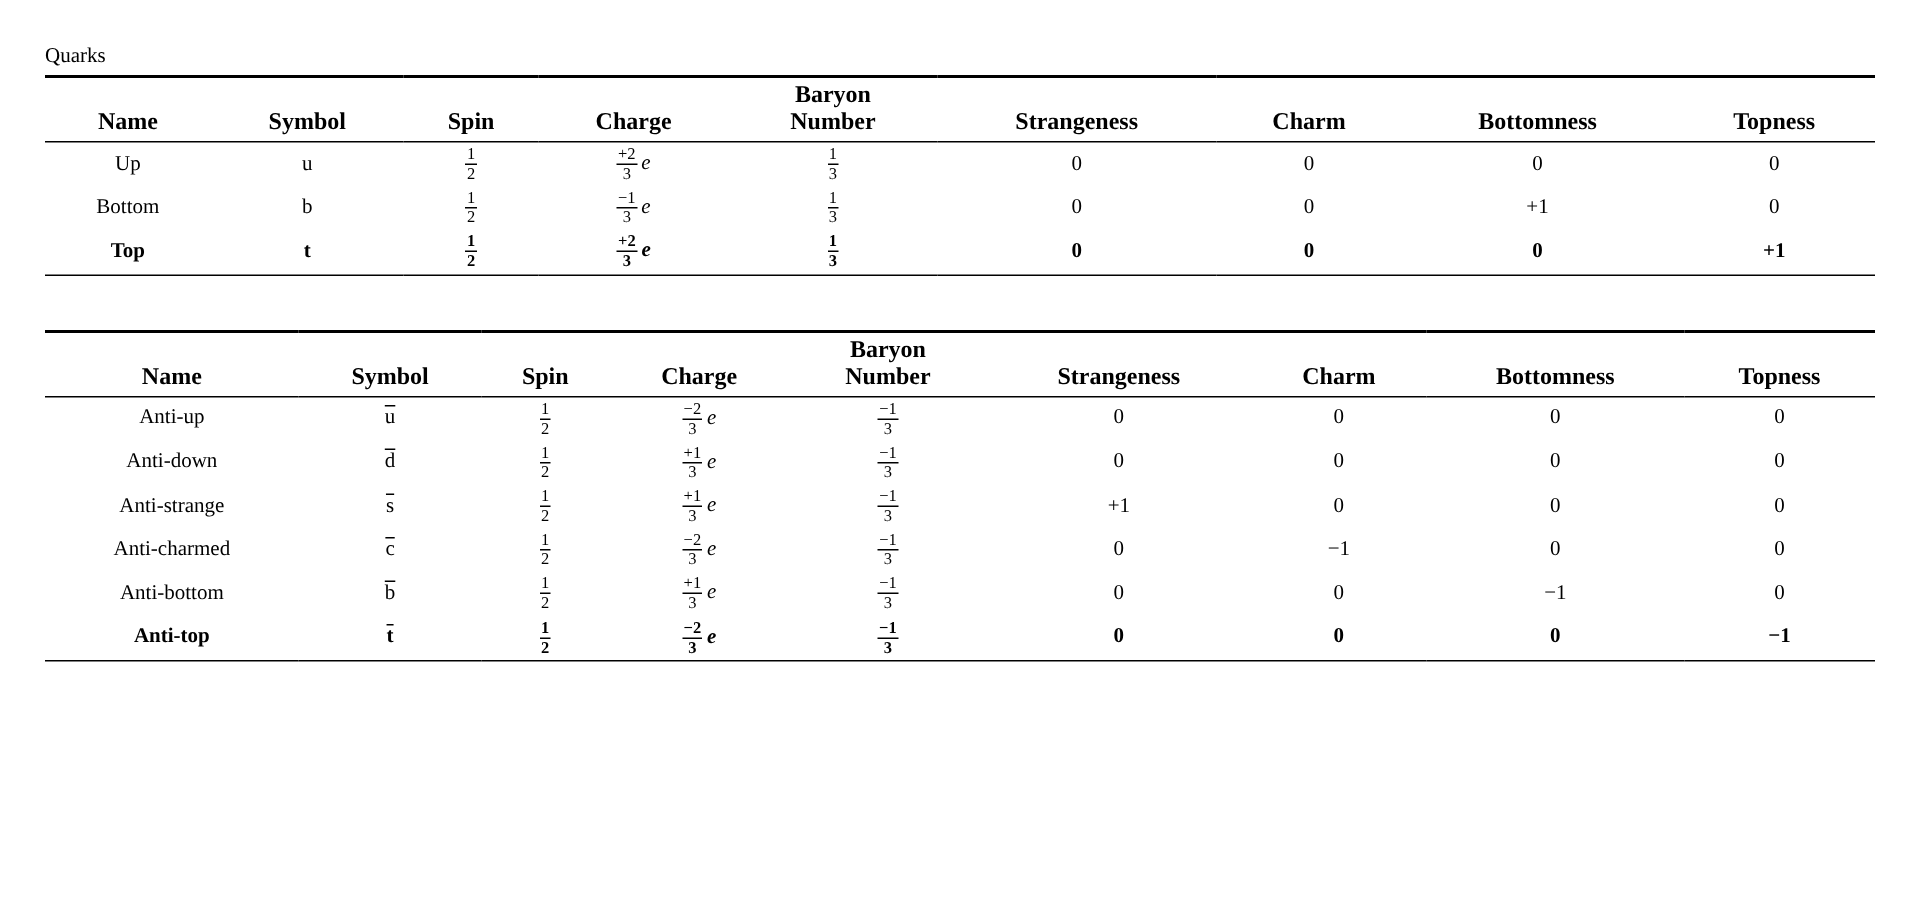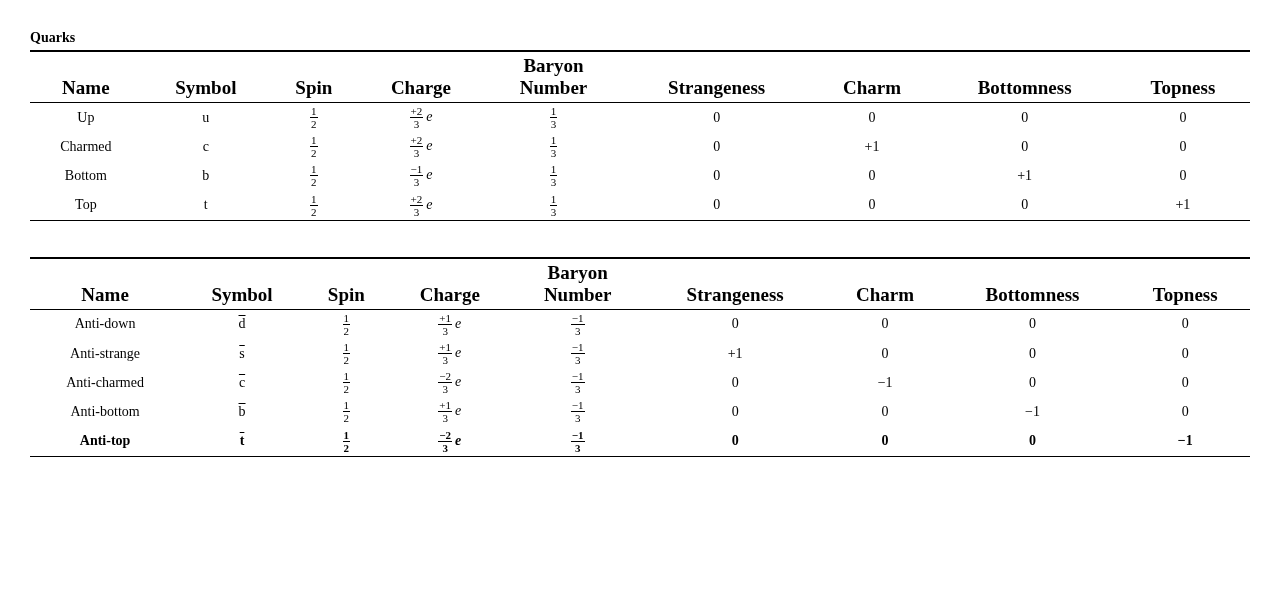--- a/index.html
+++ b/index.html
@@ -10,21 +10,21 @@
     body {
       background: #fff;
       font-family: "Times New Roman", Times, serif;
       font-size: 14px;
       color: #000;
       padding: 20px 30px;
       width: 1280px;
       min-height: 609px;
     }
     .section-title {
-      font-weight: bold;
+      font-weight: normal;
       font-size: 14px;
       margin-bottom: 4px;
       margin-top: 10px;
     }
     table {
       width: 100%;
       border-collapse: collapse;
       margin-bottom: 20px;
     }
     table thead tr.header-rule-top {
@@ -33,21 +33,21 @@
     table thead tr.header-rule-bottom {
       border-bottom: 1.5px solid #000;
     }
     table tbody tr:last-child {
       border-bottom: 1.5px solid #000;
     }
     th {
       font-weight: bold;
       text-align: center;
       padding: 3px 8px;
-      font-size: 19px;
+      font-size: 16px;
       vertical-align: bottom;
     }
     th.col-name {
       text-align: center;
     }
     td {
       text-align: center;
       padding: 2px 8px;
       font-size: 14px;
       vertical-align: middle;
@@ -109,42 +109,31 @@
           <td>u</td>
           <td><span class="frac"><span class="num">1</span><span class="den">2</span></span></td>
           <td class="charge-cell"><span class="frac"><span class="num">+2</span><span class="den">3</span></span> <i>e</i></td>
           <td><span class="frac"><span class="num">1</span><span class="den">3</span></span></td>
           <td>0</td>
           <td>0</td>
           <td>0</td>
           <td>0</td>
         </tr>
         <tr>
-          <td class="col-name">Charmed</td>
-          <td>c</td>
-          <td><span class="frac"><span class="num">1</span><span class="den">2</span></span></td>
-          <td class="charge-cell"><span class="frac"><span class="num">+2</span><span class="den">3</span></span> <i>e</i></td>
-          <td><span class="frac"><span class="num">1</span><span class="den">3</span></span></td>
-          <td>0</td>
-          <td>+1</td>
-          <td>0</td>
-          <td>0</td>
-        </tr>
-        <tr>
           <td class="col-name">Bottom</td>
           <td>b</td>
           <td><span class="frac"><span class="num">1</span><span class="den">2</span></span></td>
           <td class="charge-cell"><span class="frac"><span class="num">−1</span><span class="den">3</span></span> <i>e</i></td>
           <td><span class="frac"><span class="num">1</span><span class="den">3</span></span></td>
           <td>0</td>
           <td>0</td>
           <td>+1</td>
           <td>0</td>
         </tr>
-        <tr style="border-bottom: 1.5px solid rgb(0, 0, 0);">
+        <tr style="border-bottom: 1.5px solid rgb(0, 0, 0); font-weight: bold;">
           <td class="col-name">Top</td>
           <td>t</td>
           <td><span class="frac"><span class="num">1</span><span class="den">2</span></span></td>
           <td class="charge-cell"><span class="frac"><span class="num">+2</span><span class="den">3</span></span> <i>e</i></td>
           <td><span class="frac"><span class="num">1</span><span class="den">3</span></span></td>
           <td>0</td>
           <td>0</td>
           <td>0</td>
           <td>+1</td>
         </tr>
@@ -163,20 +152,31 @@
         <th>Spin</th>
         <th>Charge</th>
         <th class="baryon-header">Baryon<br>Number</th>
         <th>Strangeness</th>
         <th>Charm</th>
         <th>Bottomness</th>
         <th>Topness</th>
       </tr>
     </thead>
     <tbody id="antiquarks-tbody">
+    <tr>
+          <td class="col-name">Anti-up</td>
+          <td><span class="overline">u</span></td>
+          <td><span class="frac"><span class="num">1</span><span class="den">2</span></span></td>
+          <td class="charge-cell"><span class="frac"><span class="num">−2</span><span class="den">3</span></span> <i>e</i></td>
+          <td><span class="frac"><span class="num">−1</span><span class="den">3</span></span></td>
+          <td>0</td>
+          <td>0</td>
+          <td>0</td>
+          <td>0</td>
+        </tr>
         <tr>
           <td class="col-name">Anti-down</td>
           <td><span class="overline">d</span></td>
           <td><span class="frac"><span class="num">1</span><span class="den">2</span></span></td>
           <td class="charge-cell"><span class="frac"><span class="num">+1</span><span class="den">3</span></span> <i>e</i></td>
           <td><span class="frac"><span class="num">−1</span><span class="den">3</span></span></td>
           <td>0</td>
           <td>0</td>
           <td>0</td>
           <td>0</td>

